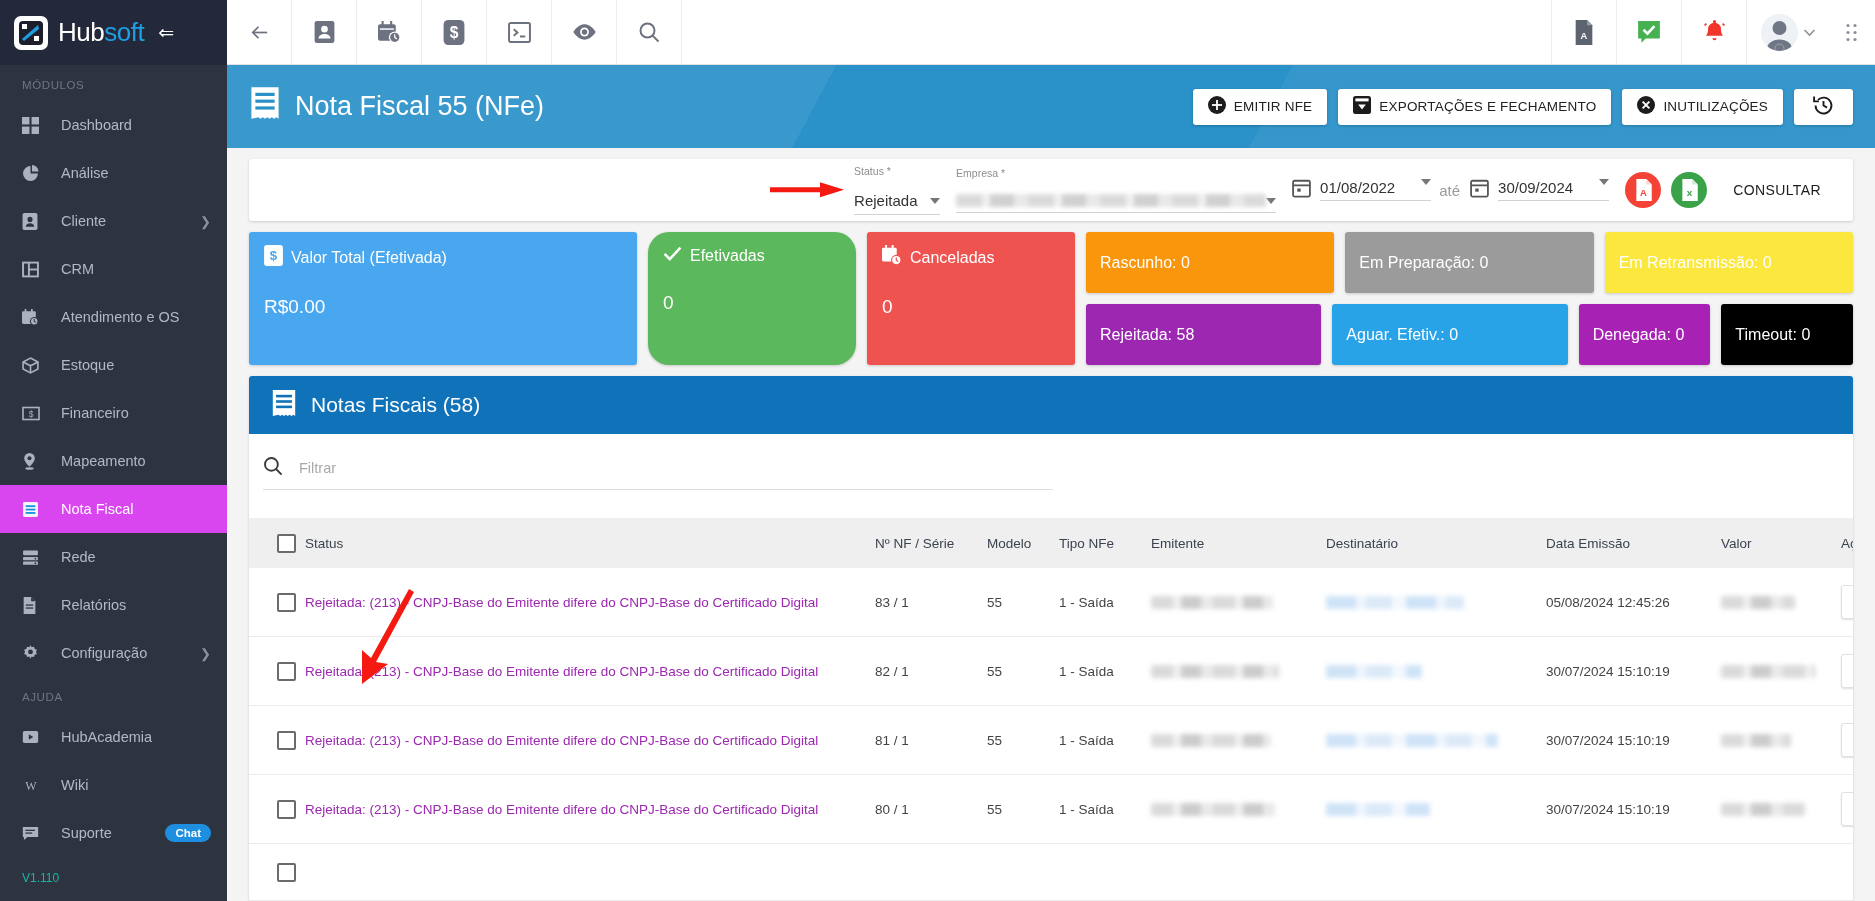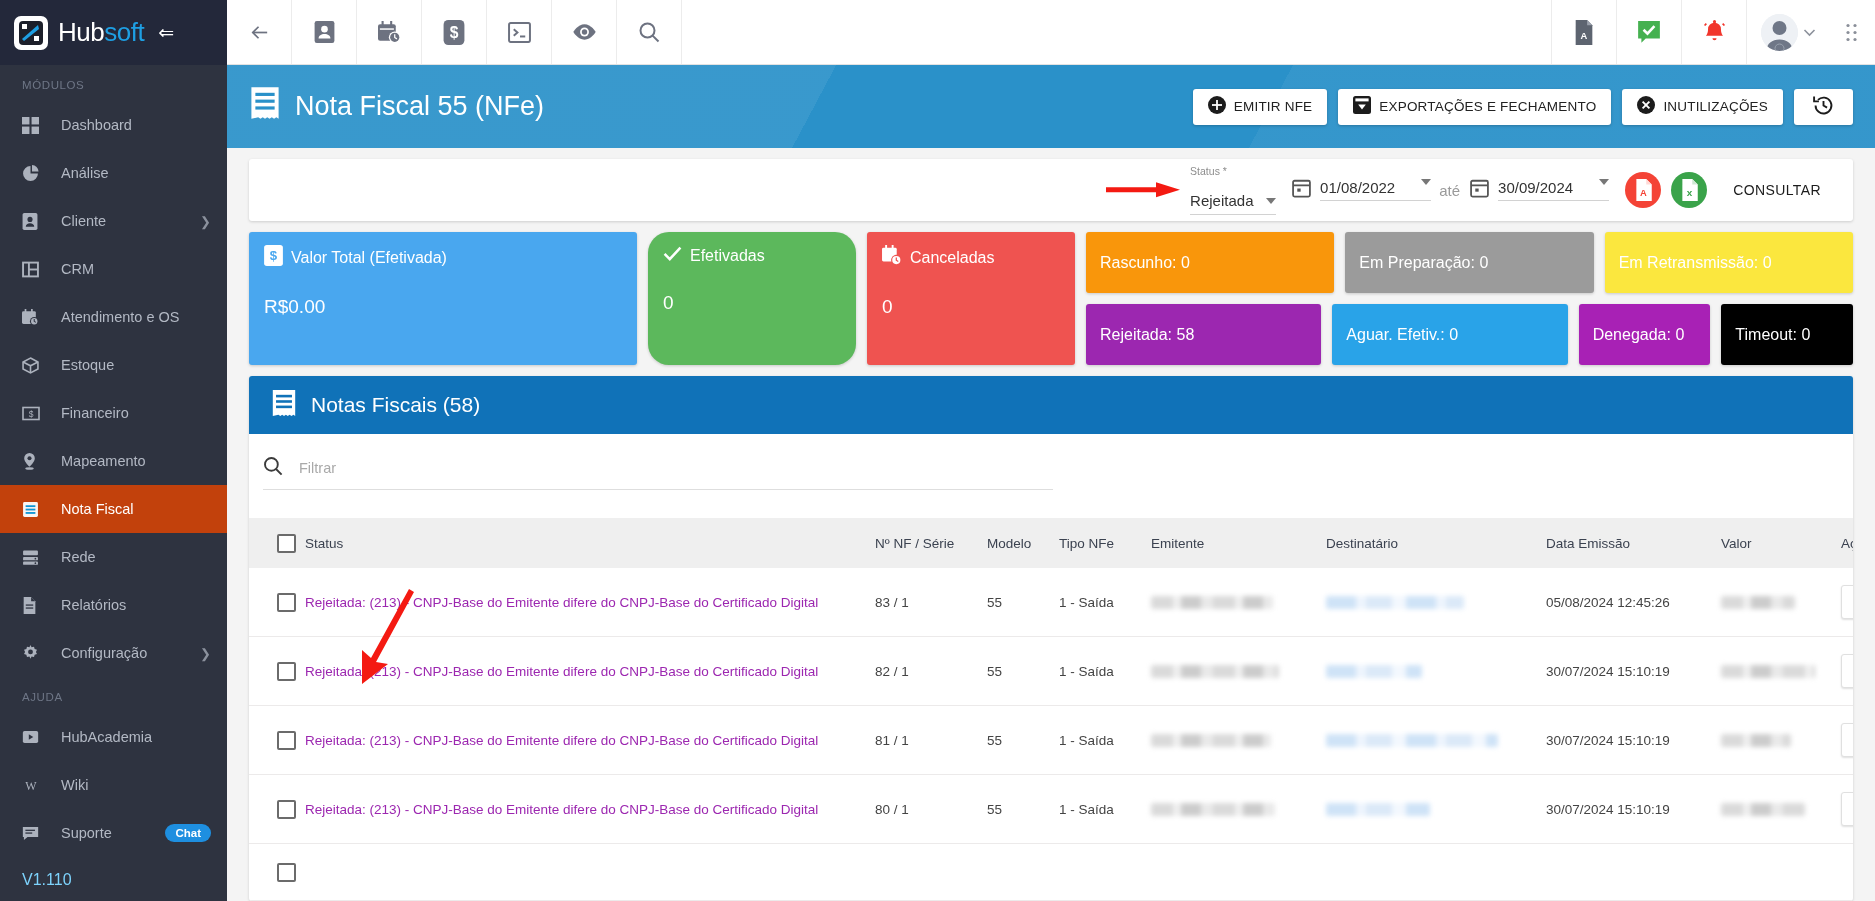--- a/index.html
+++ b/index.html
@@ -34,34 +34,34 @@
 
   .sec-label {
     font-size: 11.5px; letter-spacing: .6px; color: #6e7686;
     padding: 14px 0 10px 22px; text-transform: uppercase;
   }
   .nav-item {
     display: flex; align-items: center; height: 48px;
     padding: 0 16px 0 22px; color: #b3b9c4; font-size: 14.5px;
     cursor: pointer; position: relative;
   }
-  .nav-item.active { background: #c2410c; color: #fff; }
+  .nav-item.active { background: #d946ef; color: #fff; }
   .nav-ico {
     width: 22px; min-width: 22px; height: 18px; margin-right: 17px;
     display: flex; align-items: center; justify-content: flex-start;
     color: inherit; opacity: .95;
   }
   .nav-ico svg { display: block; }
   .nav-label { flex: 1; white-space: nowrap; }
   .nav-arrow { font-size: 13px; color: #8b919d; }
   .chat-badge {
     background: #1e8fe0; color: #fff; font-size: 11.5px; font-weight: bold;
     border-radius: 11px; padding: 3px 10px;
   }
-  .version { font-size: 16px; color: #7dd3fc; padding: 14px 0 10px 22px; }
+  .version { font-size: 12px; color: #14b8a6; padding: 14px 0 10px 22px; }
 
   
   .main { flex: 1; height: 901px; display: flex; flex-direction: column; background: #f4f4f4; overflow: hidden; }
 
   .topbar {
     height: 65px; min-height: 65px; background: #fff;
     display: flex; align-items: stretch; border-bottom: 1px solid #e2e2e2;
   }
   .tb-btn {
     width: 65px; display: flex; align-items: center; justify-content: center;
@@ -560,20 +560,27 @@
         </div>
 
         <div class="field f-status">
           <span class="field-label">Status *</span>
           <span class="field-ctl">
             <span>Rejeitada</span>
             <span class="caret"></span>
           </span>
         </div>
 
+        <div class="field f-empresa">
+          <span class="field-label">Empresa *</span>
+          <span class="field-ctl">
+            <span class="blur-bar"></span>
+            <span class="caret"></span>
+          </span>
+        </div>
 
         <div class="date-field">
           <span class="cal-ico">
             <svg width="19" height="20" viewBox="0 0 18 19" fill="none" stroke="currentColor" stroke-width="1.7">
                 <rect x="1" y="2.6" width="16" height="15" rx="1.4"></rect>
                 <line x1="1" y1="7" x2="17" y2="7"></line>
                 <rect x="5" y="10" width="3.2" height="3" fill="currentColor" stroke="none"></rect>
               </svg>
           </span>
           <span class="date-ctl">

